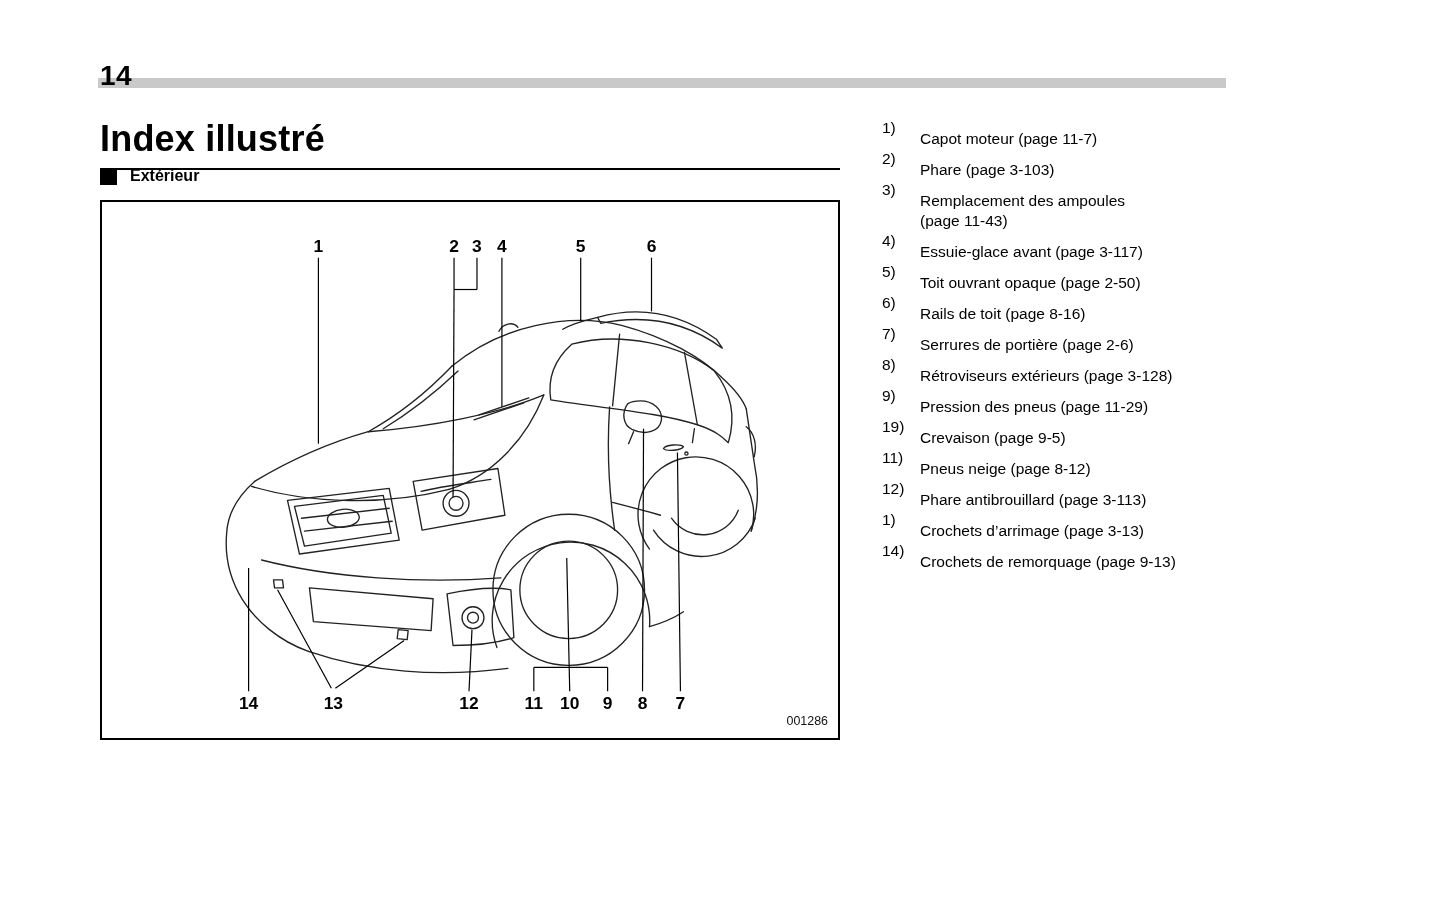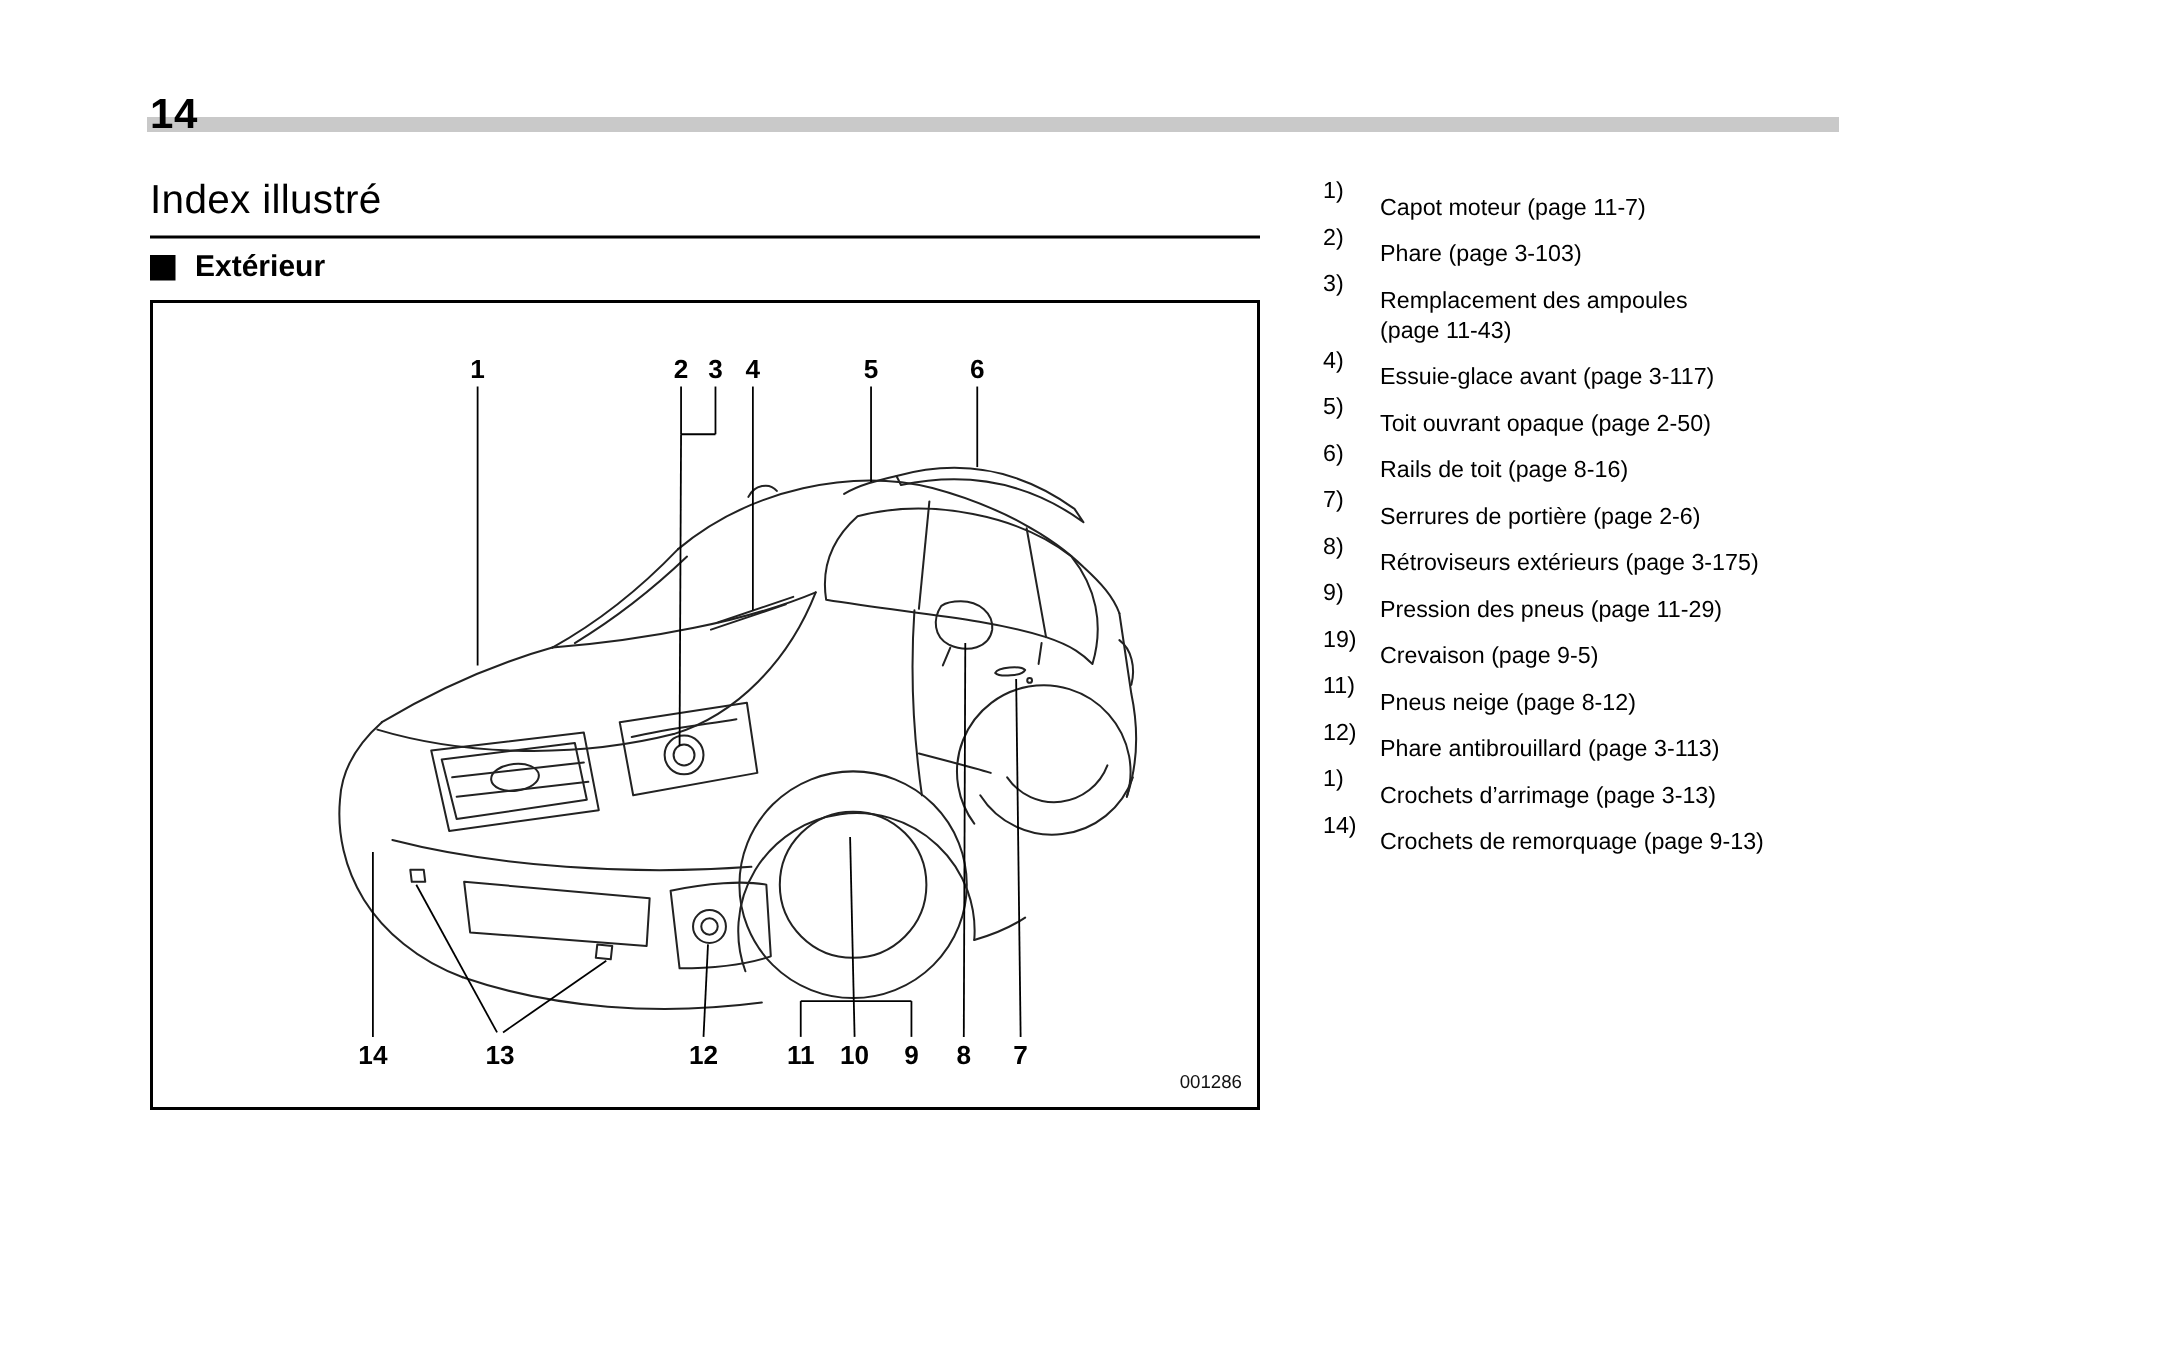--- a/index.html
+++ b/index.html
@@ -6,25 +6,25 @@
   html,body { width:1445px; height:909px; background:#ffffff; overflow:hidden;
               font-family:"Liberation Sans", sans-serif; color:#000; }
   .page { position:relative; width:1445px; height:909px; background:#fff; }
 
   
   .hdr-bar { position:absolute; left:98px; top:78px; width:1128px; height:10px; background:#c9c9c9; }
   .page-num { position:absolute; left:100px; top:60px; font-size:28px; font-weight:bold; letter-spacing:0.5px; }
 
   .title-wrap { position:absolute; left:100px; top:118px; width:740px;
                 border-bottom:2px solid #000; padding-bottom:8px; }
-  .title-wrap h1 { font-size:27px; font-weight:normal; letter-spacing:0.2px; }
+  .title-wrap h1 { font-size:36px; font-weight:bold; letter-spacing:0.2px; }
 
   .section-head { position:absolute; left:100px; top:167px; display:flex; align-items:center; gap:13px; }
   .sq { width:17px; height:17px; background:#000; flex:0 0 auto; }
-  .section-head h2 { font-size:20px; font-weight:bold; }
+  .section-head h2 { font-size:16px; font-weight:bold; }
 
   
   .figure-box { position:absolute; left:100px; top:200px; width:740px; height:540px;
                 border:2px solid #000; background:#fff; }
   .figure-box svg { width:100%; height:100%; display:block; }
   .car  { stroke:#222; stroke-width:1.35; fill:none; stroke-linecap:round; stroke-linejoin:round; }
   .lead { stroke:#000; stroke-width:1.2; fill:none; }
   .callout { font-family:"Liberation Sans", sans-serif; font-size:17.5px; font-weight:bold;
              fill:#000; text-anchor:middle; }
   .figcode { font-family:"Liberation Sans", sans-serif; font-size:12.5px; fill:#111; text-anchor:end; }
@@ -200,21 +200,21 @@
     <div class="row">
       <span class="num">6)</span>
       <span class="lbl">Rails de toit (page 8-16)</span>
     </div>
     <div class="row">
       <span class="num">7)</span>
       <span class="lbl">Serrures de portière (page 2-6)</span>
     </div>
     <div class="row">
       <span class="num">8)</span>
-      <span class="lbl">Rétroviseurs extérieurs (page 3-175)</span>
+      <span class="lbl">Rétroviseurs extérieurs (page 3-128)</span>
     </div>
     <div class="row">
       <span class="num">9)</span>
       <span class="lbl">Pression des pneus (page 11-29)</span>
     </div>
     <div class="row">
       <span class="num">19)</span>
       <span class="lbl">Crevaison (page 9-5)</span>
     </div>
     <div class="row">

